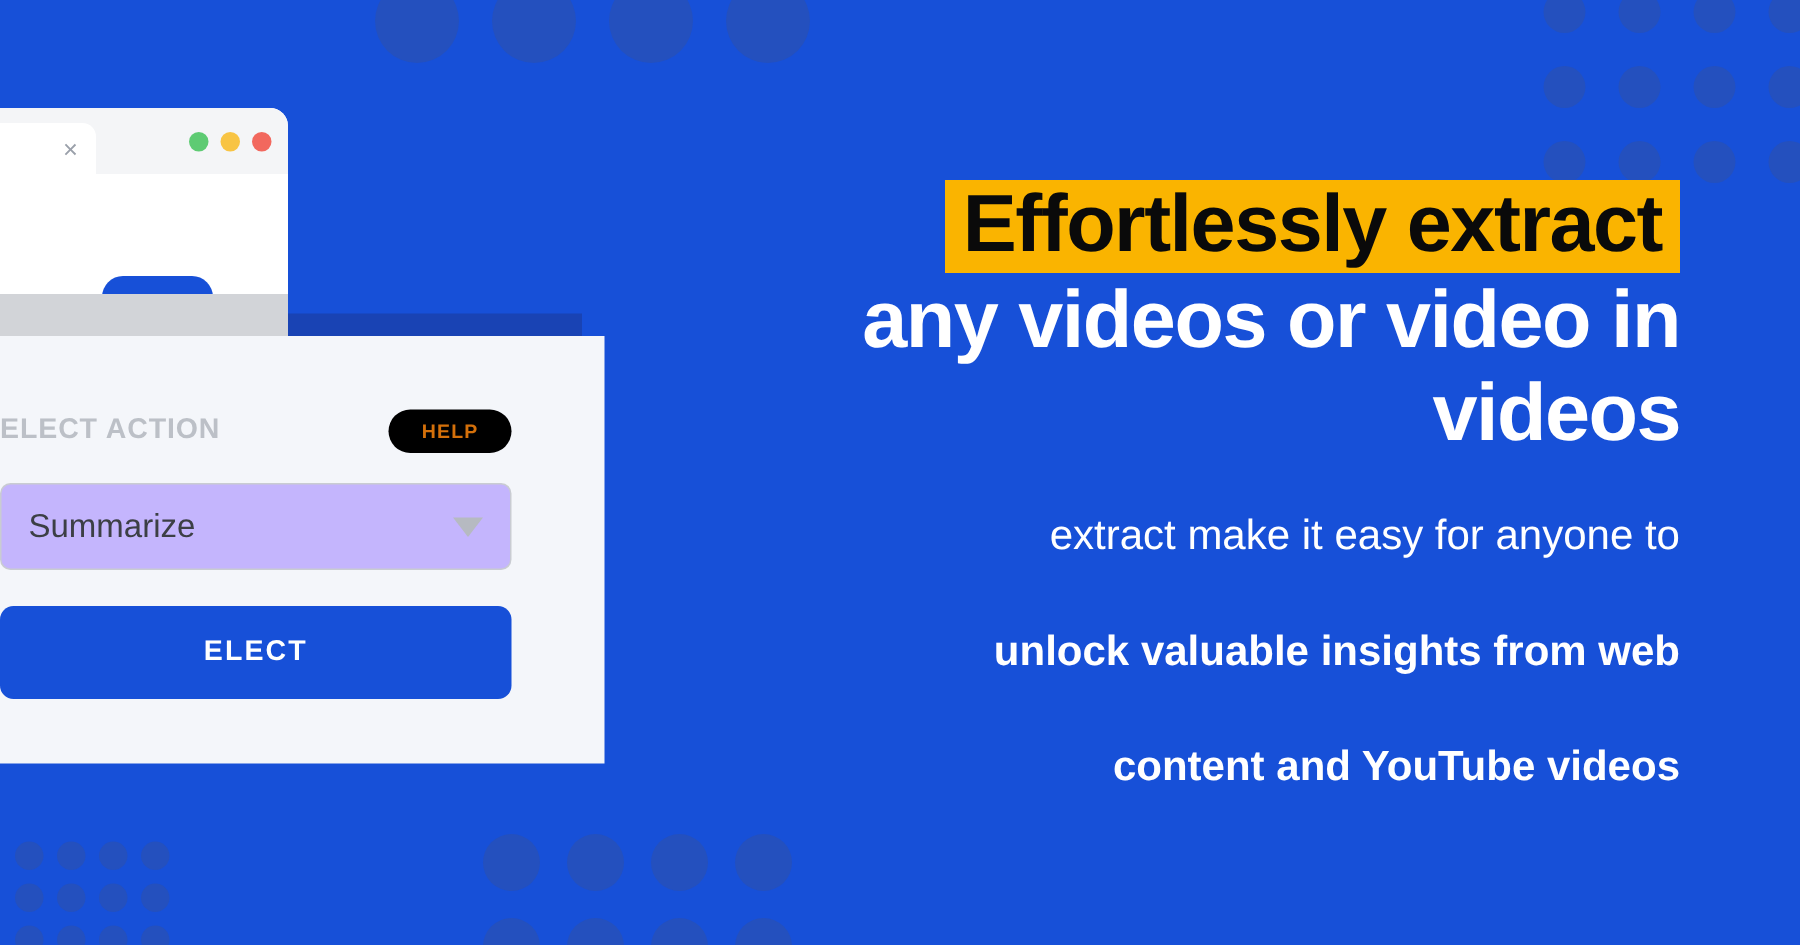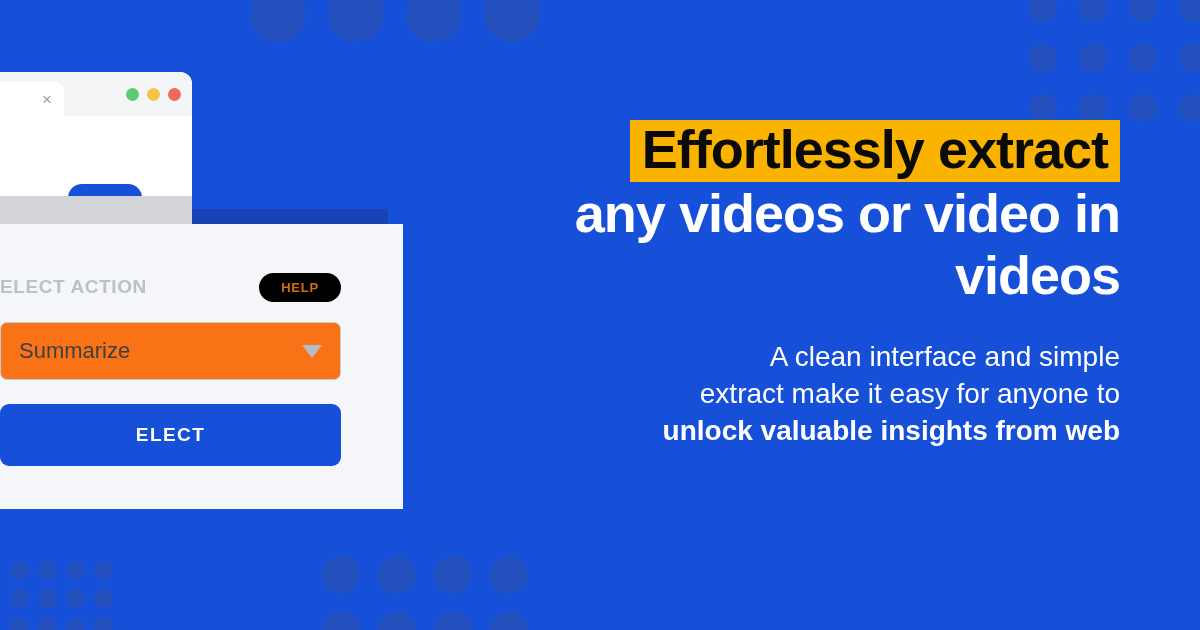--- a/index.html
+++ b/index.html
@@ -187,21 +187,21 @@
     font-size: 13px;
     font-weight: bold;
     letter-spacing: 0.8px;
     padding: 7px 22px;
     border-radius: 20px;
     white-space: nowrap;
   }
   .select-box {
     margin-top: 20px;
     height: 58px;
-    background: #f97316;
+    background: #c4b5fd;
     border: 1px solid #C9CCD2;
     border-radius: 7px;
     display: flex;
     align-items: center;
     justify-content: space-between;
     padding: 0 18px;
     box-sizing: border-box;
     gap: 40px;
   }
   .select-value {
@@ -253,21 +253,21 @@
     line-height: 46px;
   }
   .subcopy {
     margin: 32px 0 0 0;
     font-size: 28px;
     line-height: 37px;
     color: #ffffff;
     font-weight: normal;
   }
   .subcopy .sub-line { display: block; }
-  .subcopy .strong { font-weight: bold; }
+  .subcopy .strong { font-weight: bold; margin-top: 40px; }
 </style>
 </head>
 <body>
 
 <div class="canvas">
 
   <div class="dots dots-top-center">
     <div class="dot"></div>
     <div class="dot"></div>
     <div class="dot"></div>
@@ -352,19 +352,19 @@
     <div class="copy-button">ELECT</div>
   </div>
 
   <div class="content">
     <h1 class="headline">
       <span class="hl-line"><span class="highlight">Effortlessly extract</span></span>
       <span class="hl-line">any videos or video in</span>
       <span class="hl-line">videos</span>
     </h1>
     <p class="subcopy">
-      <span class="sub-line">A clean interface and simple</span>
       <span class="sub-line">extract make it easy for anyone to</span>
       <span class="sub-line strong">unlock valuable insights from web</span>
+      <span class="sub-line strong">content and YouTube videos</span>
     </p>
   </div>
 
 </div>
 
 </body></html>

